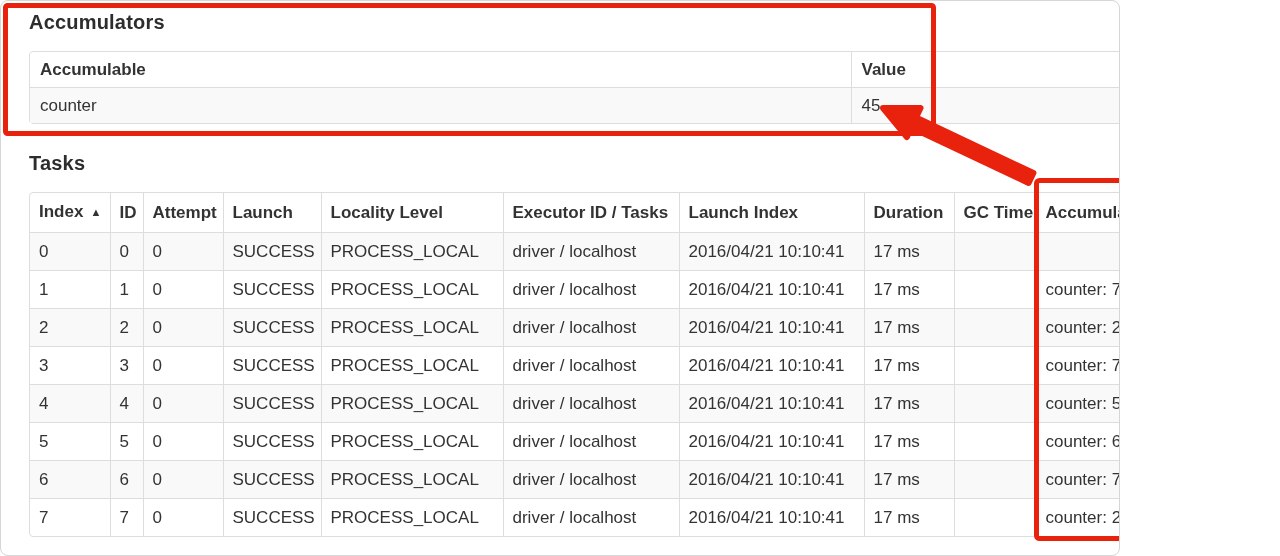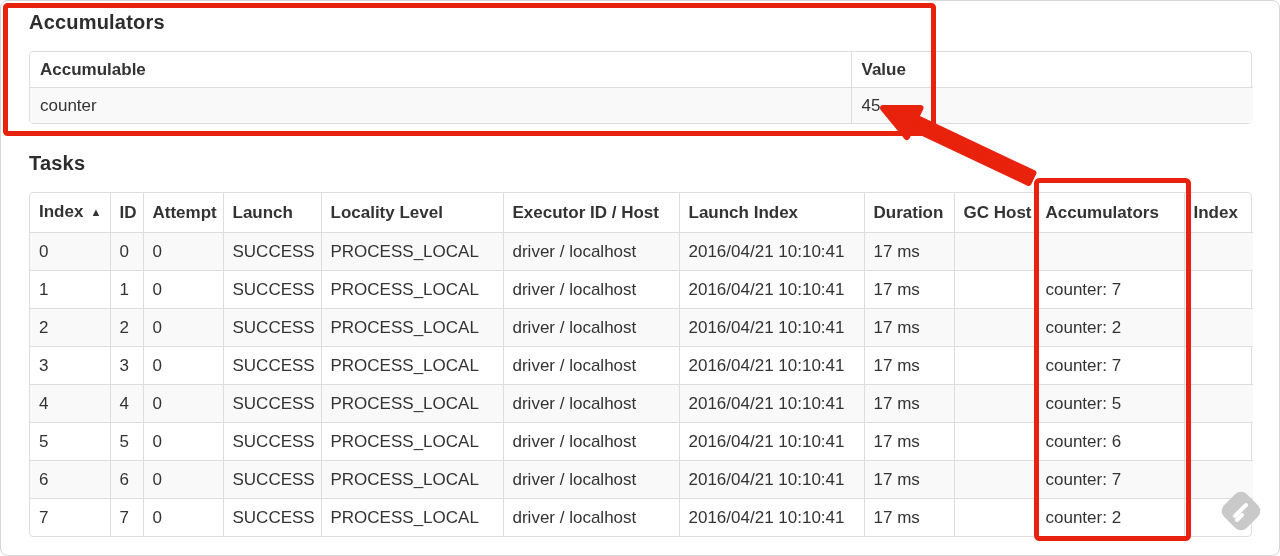--- a/index.html
+++ b/index.html
@@ -1,17 +1,17 @@
 <!DOCTYPE html>
 <html><head>
 <meta charset="utf-8">
 <style>
   html,body{margin:0;padding:0;background:#ffffff;}
   .page{
-    position:relative;width:1280px;height:556px;overflow:hidden;
+    position:relative;width:1120px;height:556px;overflow:hidden;
     background:#ffffff;color:#333;
     font-family:"Liberation Sans","DejaVu Sans",sans-serif;
     border:1px solid #d6d6d6;border-radius:8px;box-sizing:border-box;
   }
   .section-title{
     position:absolute;left:28px;margin:0;
     font-size:20px;font-weight:bold;color:#2d2d2d;letter-spacing:0.2px;
   }
   #acc-title{top:10px;}
   #tasks-title{top:151px;}
@@ -82,24 +82,24 @@
         <col style="width:148px">
           <col style="width:69px">
       </colgroup>
       <thead>
         <tr>
           <th><span>Index</span><span class="sort-icon">▲</span></th>
           <th>ID</th>
           <th>Attempt</th>
           <th>Launch</th>
           <th>Locality Level</th>
-          <th>Executor ID / Host</th>
+          <th>Executor ID / Tasks</th>
           <th>Launch Index</th>
           <th>Duration</th>
-          <th>GC Host</th>
+          <th>GC Time</th>
           <th>Accumulators</th>
           <th>Index</th>
         </tr>
       </thead>
       <tbody>
         <tr>
           <td>0</td>
           <td>0</td>
           <td>0</td>
           <td>SUCCESS</td>

